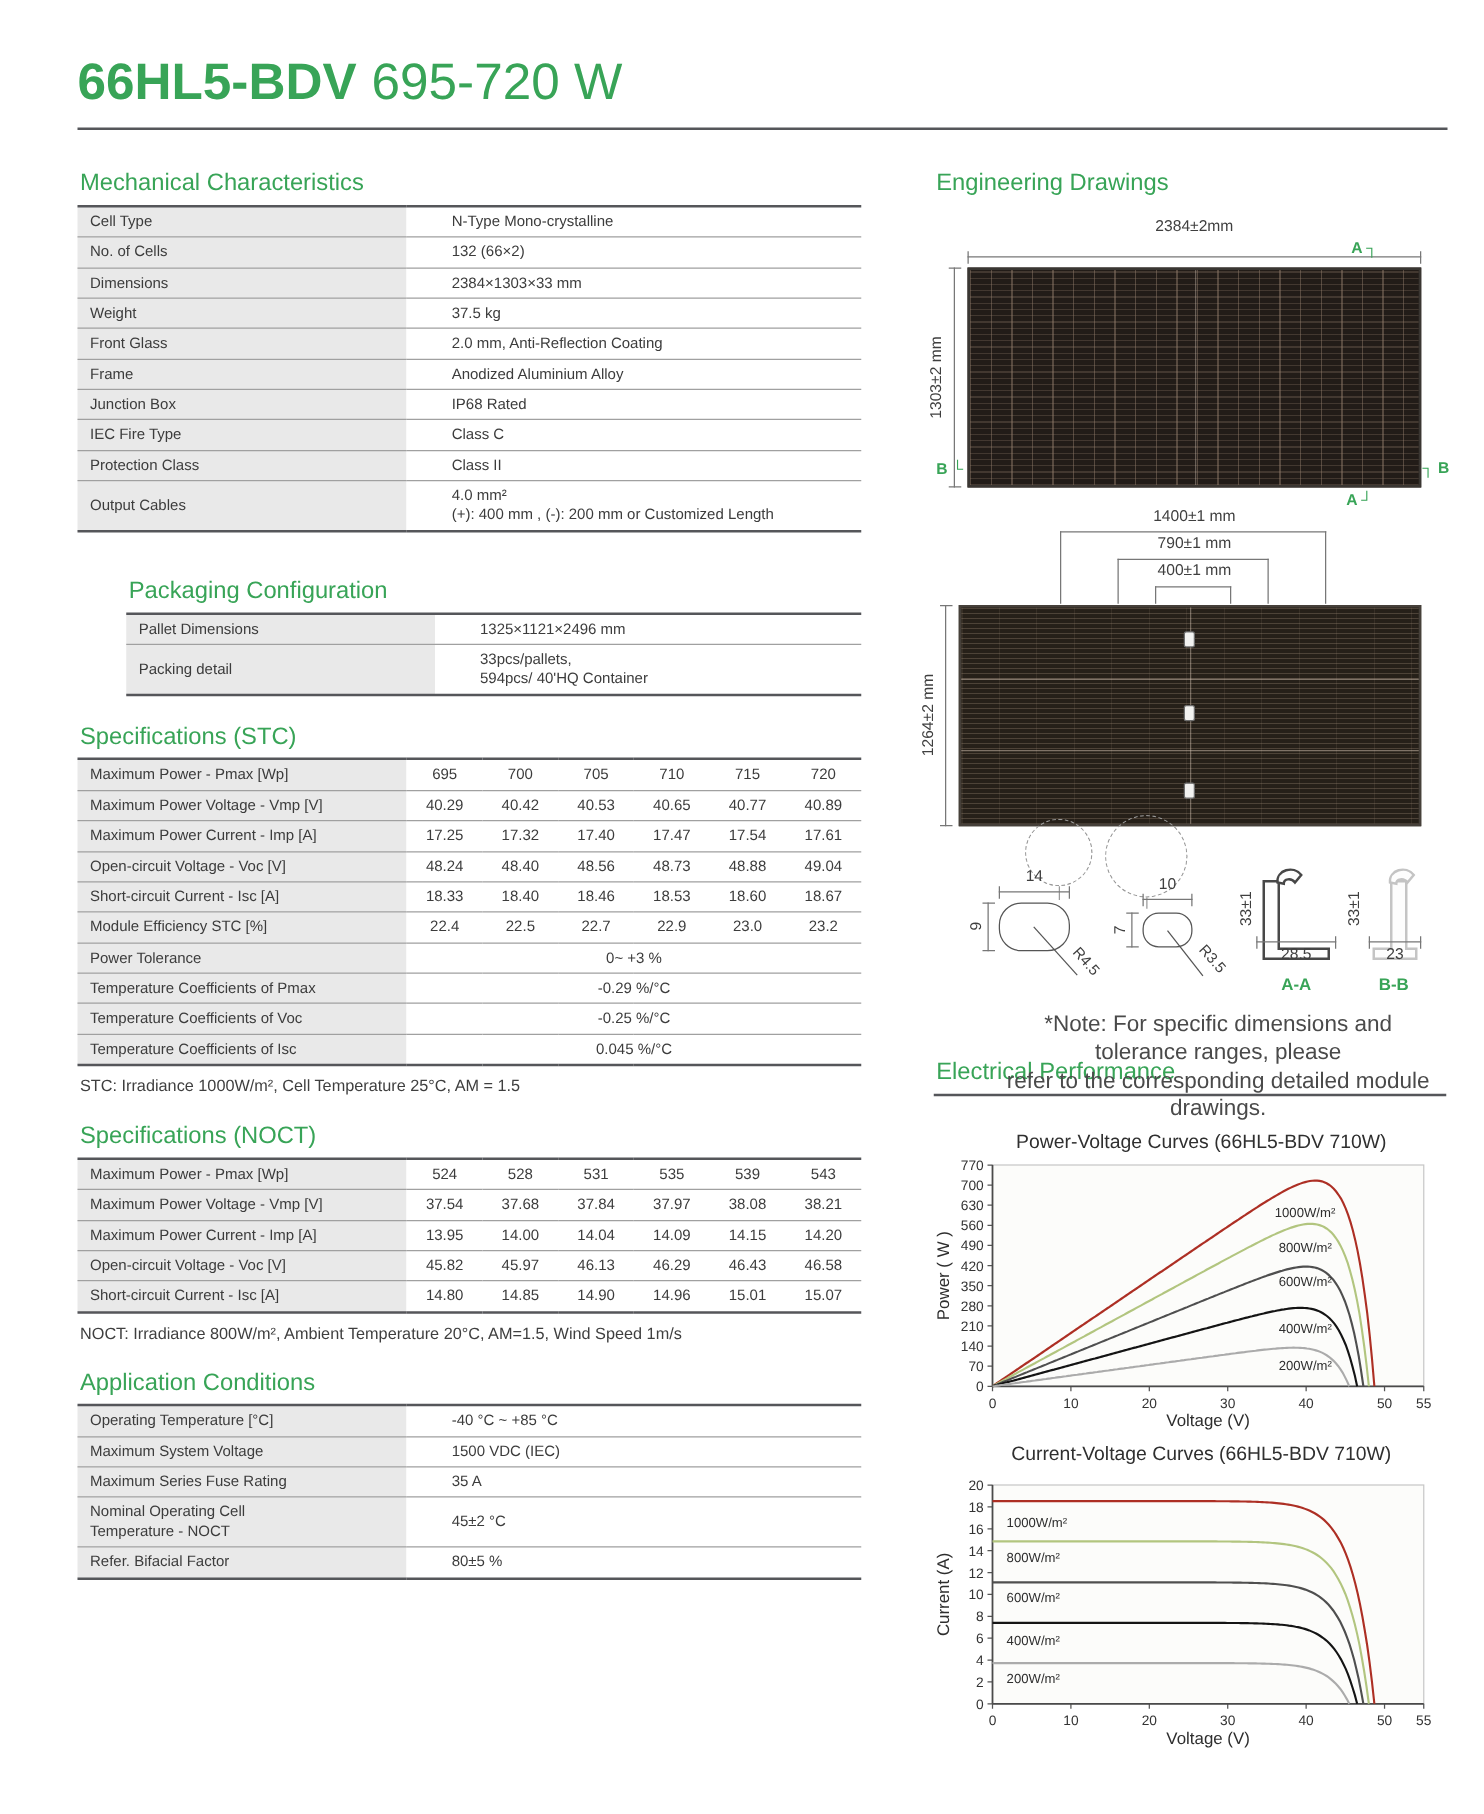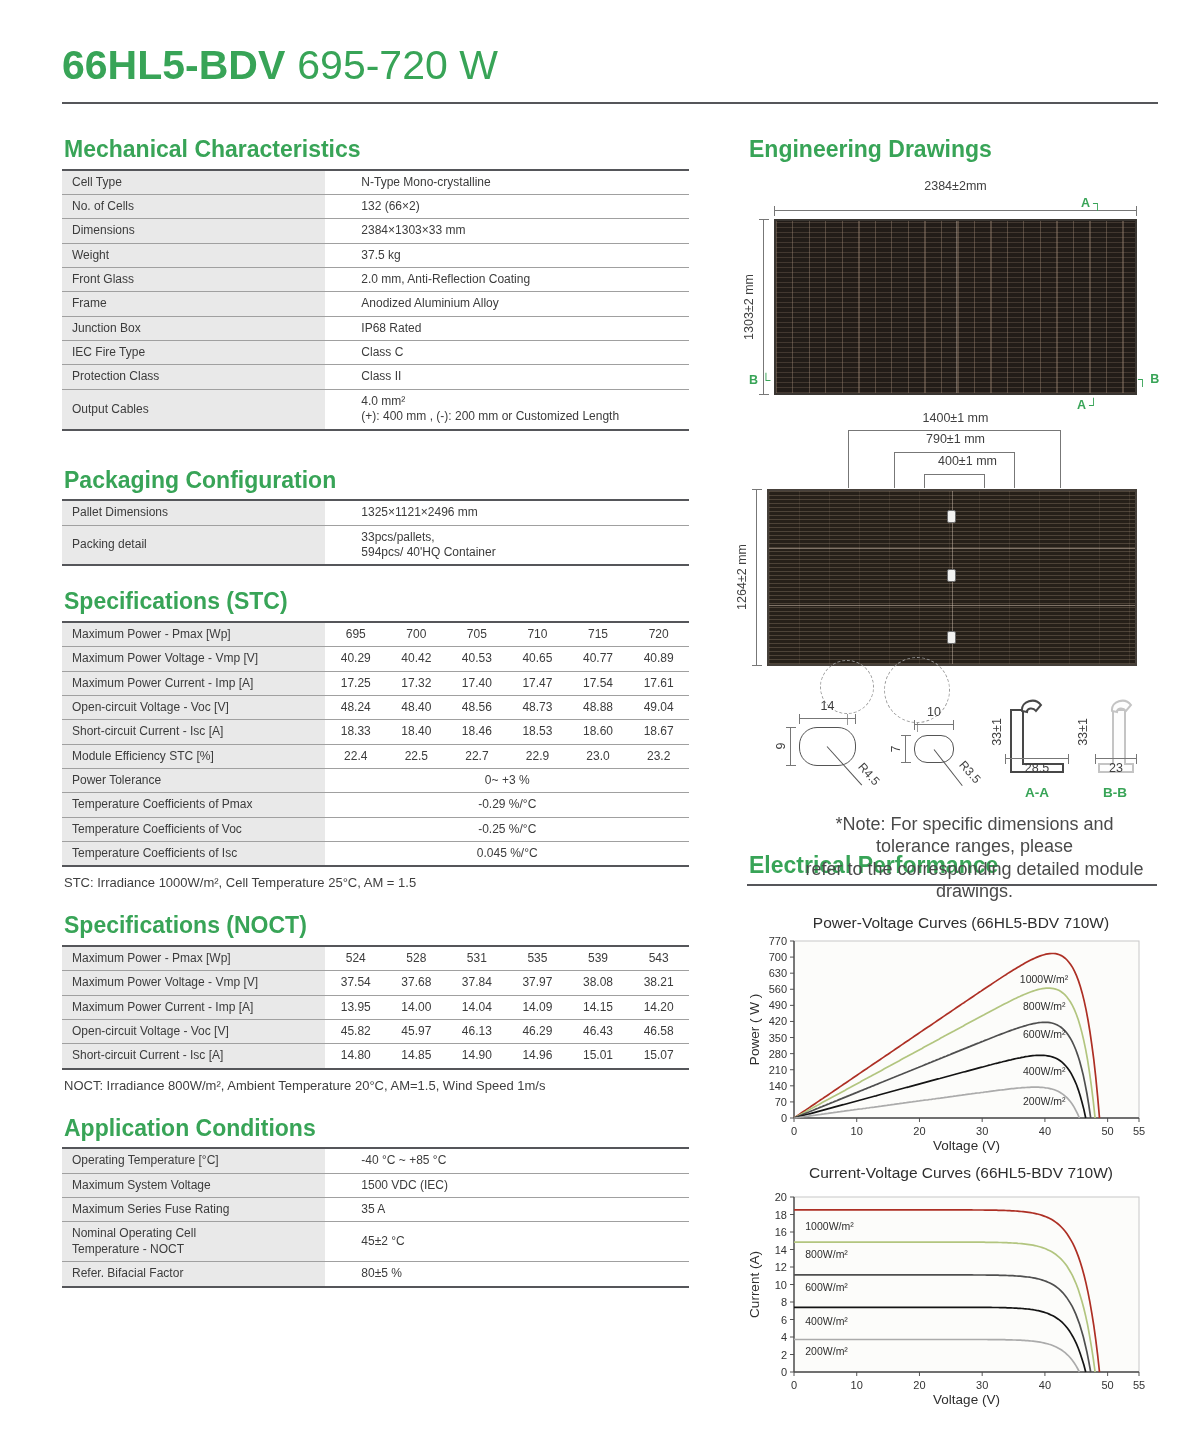--- a/index.html
+++ b/index.html
@@ -6,23 +6,23 @@
   html,body{background:#fff;}
   body{font-family:"Liberation Sans",sans-serif;color:#3c3c3c;}
   .page{width:1187px;height:1451px;background:#fff;position:relative;padding:42px 29px 0 62px;overflow:hidden;}
   .title{font-size:41px;color:#38a457;white-space:nowrap;}
   .title .model{font-weight:700;margin-right:12px;}
   .title .range{font-weight:400;}
   .title-rule{height:2px;background:#55565a;margin-top:13px;}
   .columns{display:flex;gap:58px;align-items:flex-start;}
   .col-left{width:627px;flex:none;}
   .col-right{width:410px;flex:none;position:relative;}
-  h2.sec{font-size:23px;font-weight:700;color:#38a457;margin:0 0 5px 2px;line-height:1.2;}
+  h2.sec{font-size:19px;font-weight:400;color:#38a457;margin:0 0 5px 2px;line-height:1.2;}
   .section.m1{margin-top:32px;}
-  .section.m2{margin-top:36px;}
+  .section.m2{margin-top:36px;margin-left:39px;}
   .section.m3{margin-top:22px;}
   table.spec{width:100%;border-collapse:collapse;border-top:2px solid #55565a;border-bottom:2px solid #55565a;font-size:12px;color:#3c3c3c;}
   table.spec td{border-top:1px solid #a0a0a0;padding:4px 8px;vertical-align:middle;line-height:1.28;}
   table.spec tr:first-child td{border-top:none;}
   table.spec td.lbl{background:#e9e9e9;width:42%;padding-left:10px;white-space:pre-line;}
   table.spec td.val{padding-left:36px;white-space:pre-line;}
   table.spec td.num{text-align:center;width:9.66%;padding-left:2px;padding-right:2px;}
   table.spec td.mval{text-align:center;}
   .note{font-size:13px;color:#3f3f3f;margin-top:8px;margin-left:2px;}
   
@@ -324,21 +324,21 @@
           <div class="dimline-v" style="left:16px;top:47px;height:176px;"></div>
           <div class="vlabel" style="left:2px;top:135px;">1303±2 mm</div>
           <div class="mark" style="left:2px;top:201px;">B └</div>
           <div class="mark" style="left:391px;top:200px;">┐ B</div>
           <div class="mark" style="left:330px;top:226px;">A ┘</div>
 
           <div class="dimlabel" style="left:27px;top:240px;width:363px;">1400±1 mm</div>
           <div class="bracket-down" style="left:101px;top:258px;width:213px;height:58px;"></div>
           <div class="dimlabel" style="left:27px;top:261px;width:363px;">790±1 mm</div>
           <div class="bracket-down" style="left:147px;top:280px;width:121px;height:36px;"></div>
-          <div class="dimlabel" style="left:39px;top:283px;width:363px;">400±1 mm</div>
+          <div class="dimlabel" style="left:27px;top:283px;width:363px;">400±1 mm</div>
           <div class="bracket-down" style="left:177px;top:302px;width:61px;height:14px;"></div>
 
           <div class="panel-rear" style="left:20px;top:317px;width:370px;height:177px;">
             <div class="seam" style="top:33%;"></div>
             <div class="seam" style="top:66%;"></div>
             <div class="centerline"></div>
             <div class="jbox" style="left:178px;top:19px;"></div>
             <div class="jbox" style="left:178px;top:78px;"></div>
             <div class="jbox" style="left:178px;top:140px;"></div>
           </div>

